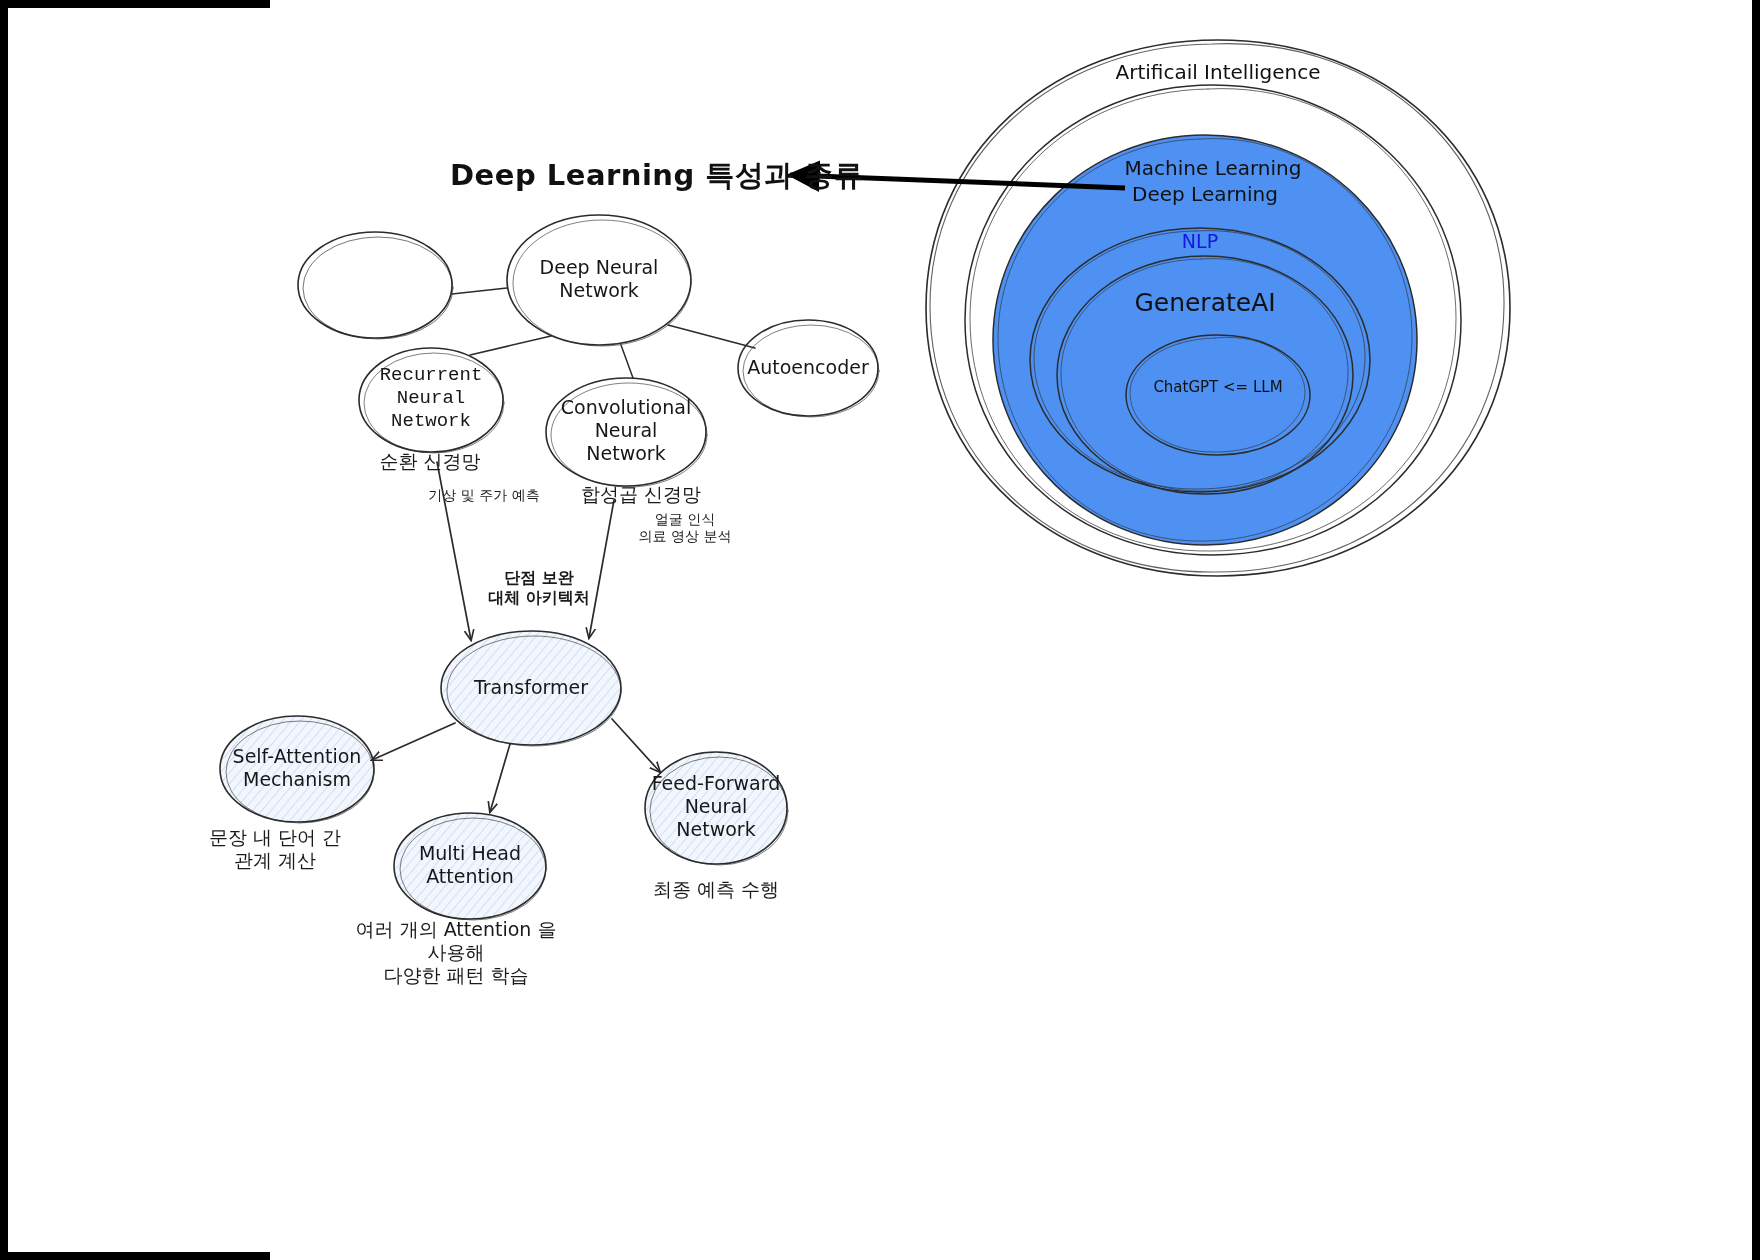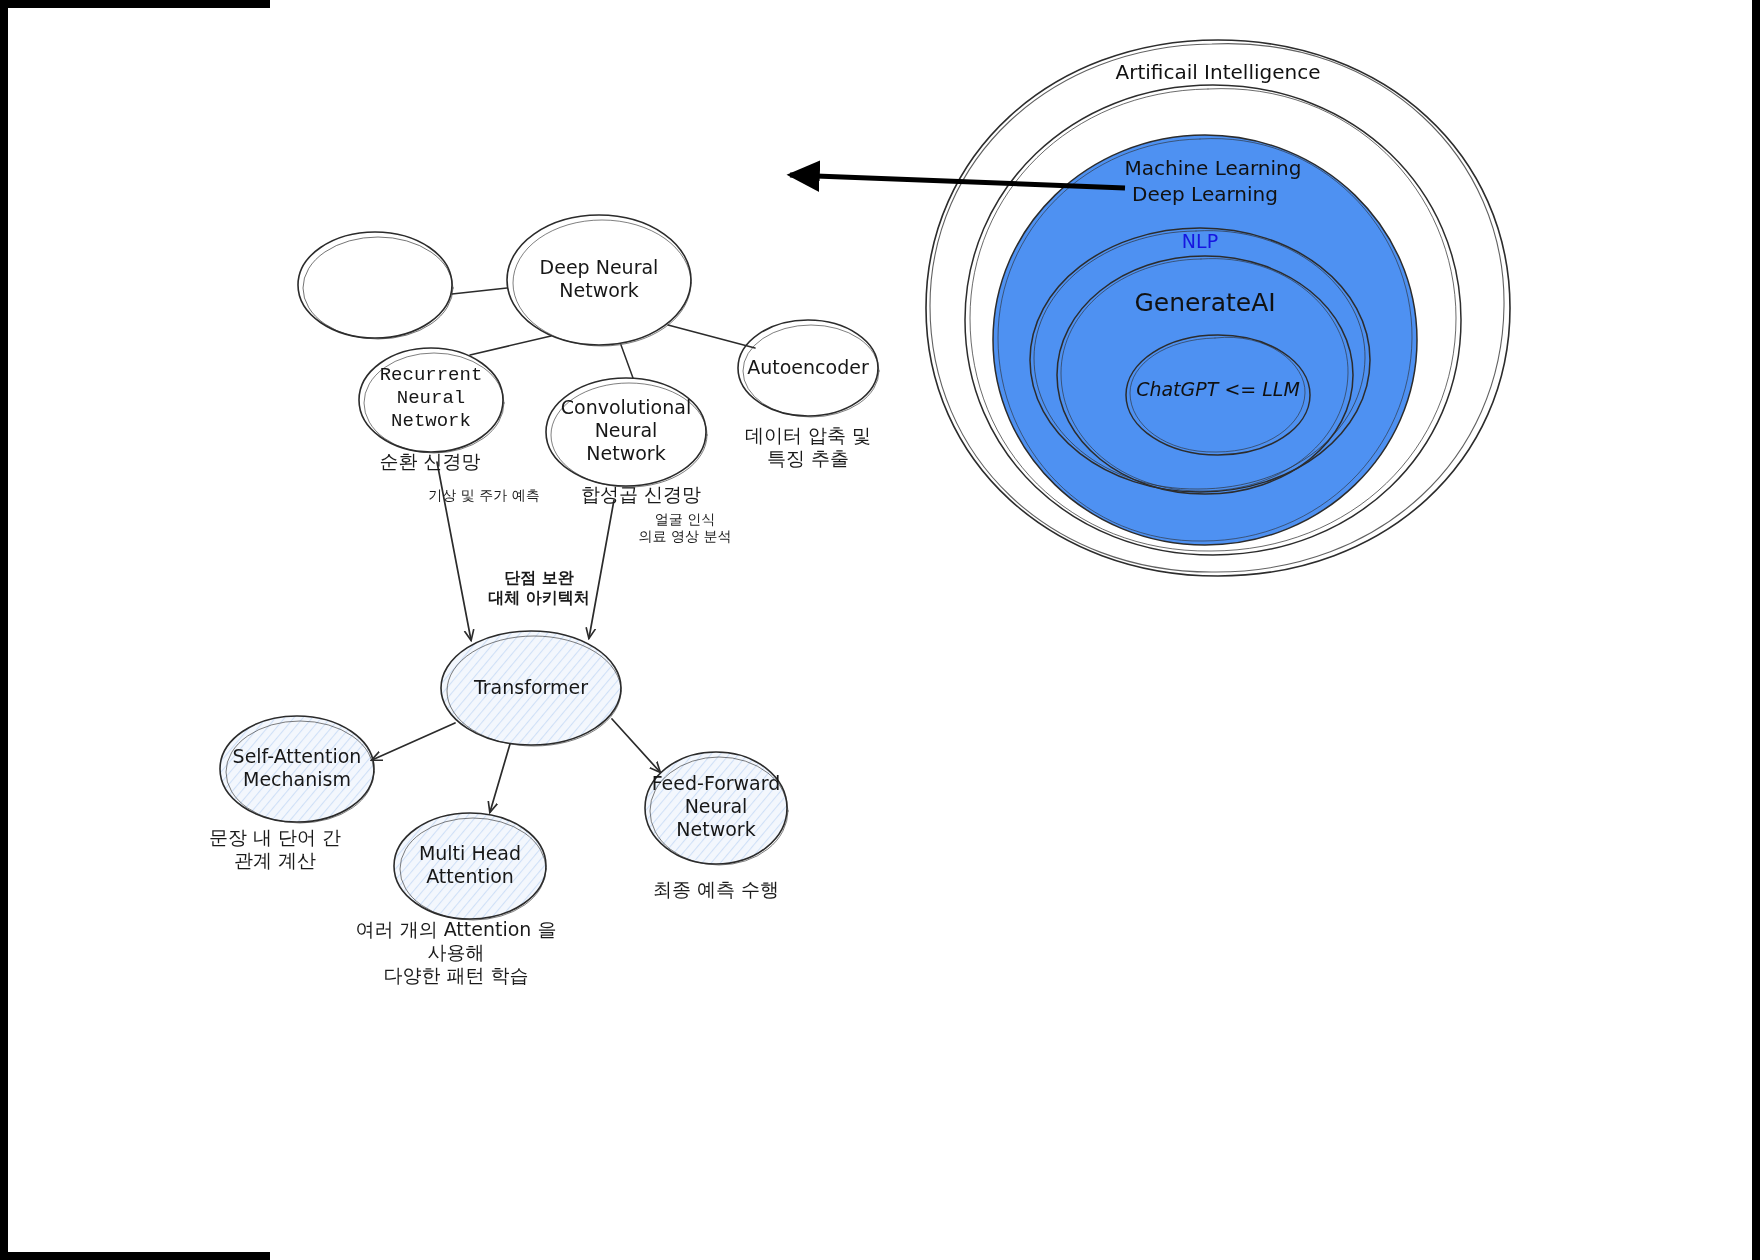--- a/index.html
+++ b/index.html
@@ -73,22 +73,21 @@
     color: #111111;
   }
   .ring-lbl.big {
     font-size: 25px;
   }
   .ring-lbl.nlp {
     color: #1616e0;
     font-size: 19px;
   }
   .ring-lbl.chat {
-    font-size: 19px;
-    font-style: italic;
+    font-size: 15px;
   }
 </style>
 </head>
 <body>
 
 <div id="canvas">
 
   <div class="edge-strip edge-left"></div>
   <div class="edge-strip edge-right"></div>
   <div class="corner-dark" style="left:0; top:0; width:270px; height:8px;"></div>
@@ -213,20 +212,21 @@
 
       <path d="M437,462 L471,640" marker-end="url(#ah)" stroke-width="1.7"></path>
       <path d="M614,500 L589,638" marker-end="url(#ah)" stroke-width="1.7"></path>
 
       <path d="M455,723 L372,760" marker-end="url(#ah)" stroke-width="1.7"></path>
       <path d="M510,744 L490,812" marker-end="url(#ah)" stroke-width="1.7"></path>
       <path d="M612,719 L660,772" marker-end="url(#ah)" stroke-width="1.7"></path>
     </g>
   </svg>
 
+  <div class="title" style="left:450px; top:158px; width:320px;">Deep Learning 특성과 종류</div>
 
   <div class="node-text" style="left:499px; top:256px; width:200px;">Deep Neural
 Network</div>
   <div class="node-text" style="left:708px; top:356px; width:200px;">Autoencoder</div>
   <div class="node-text" style="left:331px; top:364px; width:200px;font-family:Liberation Mono, monospace;">Recurrent
 Neural
 Network</div>
   <div class="node-text" style="left:526px; top:396px; width:200px;">Convolutional
 Neural
 Network</div>
@@ -234,22 +234,20 @@
   <div class="node-text" style="left:197px; top:745px; width:200px;">Self-Attention
 Mechanism</div>
   <div class="node-text" style="left:370px; top:842px; width:200px;">Multi Head
 Attention</div>
   <div class="node-text" style="left:616px; top:772px; width:200px;">Feed-Forward
 Neural
 Network</div>
 
   <div class="lbl" style="left:330px; top:450px; width:200px;">순환 신경망</div>
   <div class="lbl" style="left:541px; top:483px; width:200px;">합성곱 신경망</div>
-  <div class="lbl" style="left:708px; top:424px; width:200px;">데이터 압축 및
-특징 추출</div>
   <div class="lbl small" style="left:404px; top:487px; width:160px;">기상 및 주가 예측</div>
   <div class="lbl small" style="left:605px; top:511px; width:160px;">얼굴 인식
 의료 영상 분석</div>
   <div class="lbl bold" style="left:449px; top:568px; width:180px;">단점 보완
 대체 아키텍처</div>
   <div class="lbl" style="left:175px; top:826px; width:200px;">문장 내 단어 간
 관계 계산</div>
   <div class="lbl" style="left:336px; top:918px; width:240px;">여러 개의 Attention 을
 사용해
 다양한 패턴 학습</div>

